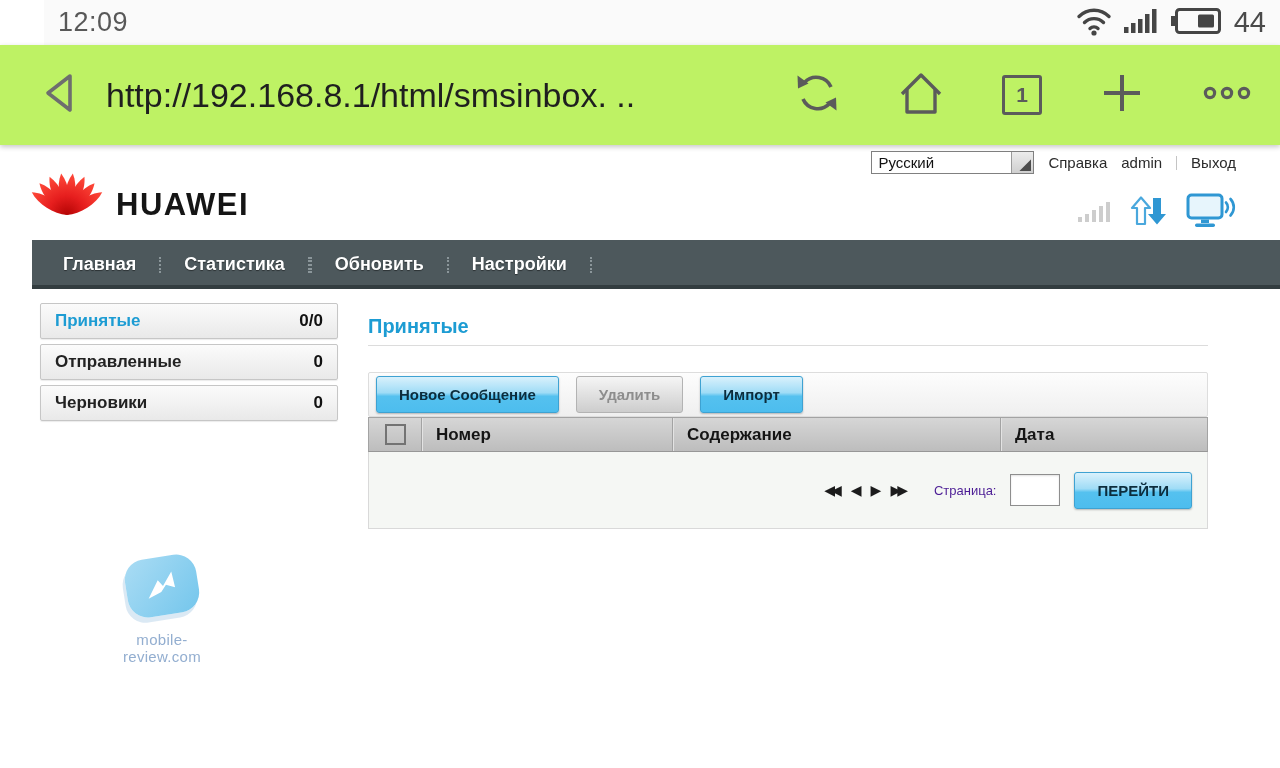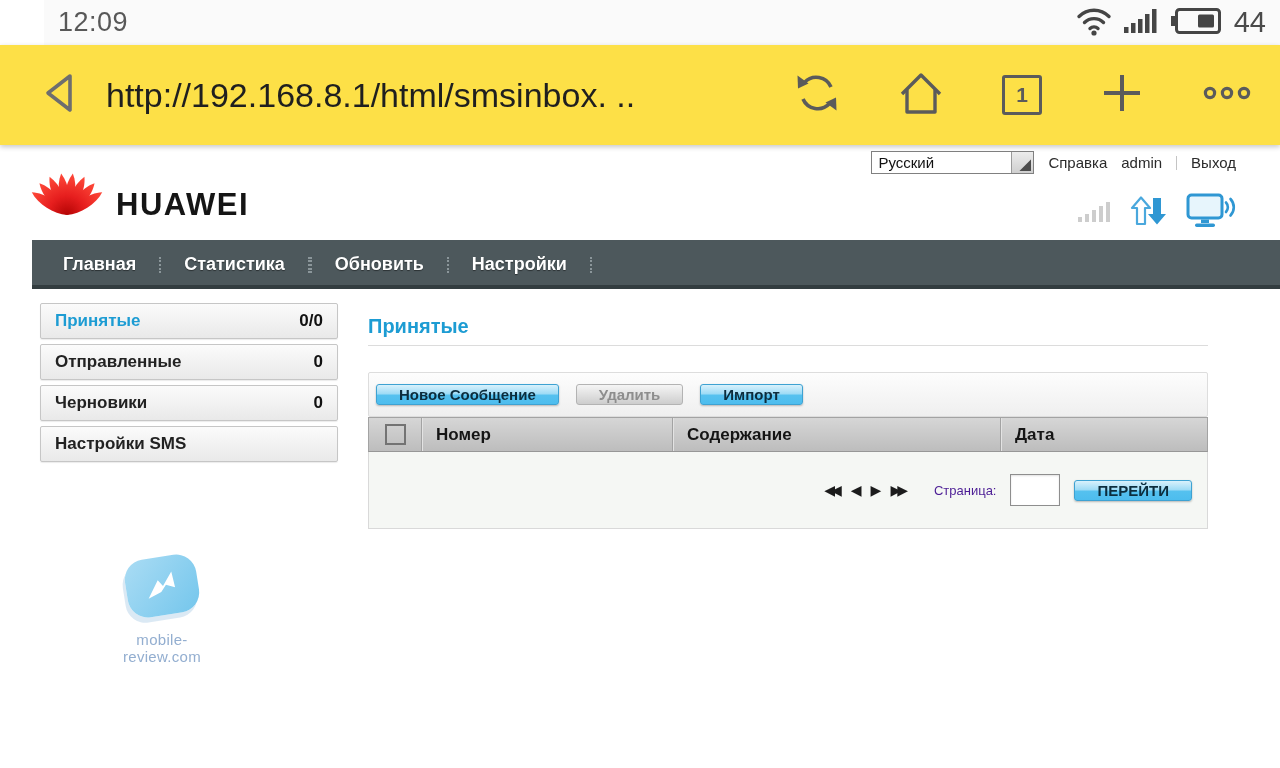--- a/index.html
+++ b/index.html
@@ -11,21 +11,21 @@
   
   .status-bar{
     height:45px;background:#fafafa;display:flex;align-items:center;
     padding:0 14px;box-sizing:border-box;color:#4a4a4a;margin-left:44px;
   }
   .status-time{font-size:27px;color:#585858;letter-spacing:.5px;}
   .status-right{margin-left:auto;display:flex;align-items:center;gap:12px;}
   .status-batt-text{font-size:29px;color:#4a4a4a;}
   
   .browser-bar{
-    height:100px;background:#fde047;display:flex;align-items:center;
+    height:100px;background:#bef264;display:flex;align-items:center;
     padding:0 28px 0 40px;box-sizing:border-box;position:relative;z-index:5;
     box-shadow:0 2px 5px rgba(0,0,0,.22);
   }
   .url-text{
     font-size:34px;color:#1f1f1f;margin-left:28px;white-space:nowrap;
     overflow:hidden;max-width:610px;
   }
   .browser-actions{margin-left:auto;display:flex;align-items:center;gap:58px;}
   .tab-box{
     width:34px;height:34px;border:3px solid #5b5b5b;border-radius:3px;
@@ -86,21 +86,21 @@
   .side-count{margin-left:auto;font-size:17px;font-weight:bold;color:#111;}
   .main{position:absolute;left:368px;top:0;width:840px;}
   .page-title{margin-top:26px;font-size:20px;font-weight:bold;color:#1d9cd3;}
   .title-rule{margin-top:7px;border:none;border-top:1px solid #dcdcdc;}
   .toolbar-panel{
     margin-top:26px;height:45px;border:1px solid #ddd;border-radius:2px;
     background:linear-gradient(#fdfdfd,#efefef);
     display:flex;align-items:center;gap:17px;padding:0 7px;box-sizing:border-box;
   }
   .btn{
-    height:21px;padding:0 22px;border-radius:3px;font-size:15px;font-weight:bold;
+    height:37px;padding:0 22px;border-radius:3px;font-size:15px;font-weight:bold;
     display:flex;align-items:center;cursor:pointer;box-sizing:border-box;
     box-shadow:0 1px 2px rgba(0,0,0,.25);
   }
   .btn-blue{
     background:linear-gradient(#d9f1fc 0%,#9fdcf6 45%,#55c1ef 55%,#4dbdee 100%);
     border:1px solid #3ea2d2;color:#0c2d3d;
   }
   .btn-gray{
     background:linear-gradient(#f5f5f5,#cdcdcd);
     border:1px solid #b3b3b3;color:#8d8d8d;cursor:default;box-shadow:none;
@@ -314,24 +314,20 @@
       <span class="side-count">0/0</span>
     </div>
     <div class="side-item">
       <span class="side-label">Отправленные</span>
       <span class="side-count">0</span>
     </div>
     <div class="side-item">
       <span class="side-label">Черновики</span>
       <span class="side-count">0</span>
     </div>
-    <div class="side-item">
-      <span class="side-label">Настройки SMS</span>
-      <span class="side-count"></span>
-    </div>
   </div>
 
   <div class="main">
     <div class="page-title">Принятые</div>
     <hr class="title-rule">
 
     <div class="toolbar-panel">
       <div class="btn btn-blue">Новое Сообщение</div>
       <div class="btn btn-gray">Удалить</div>
       <div class="btn btn-blue">Импорт</div>

